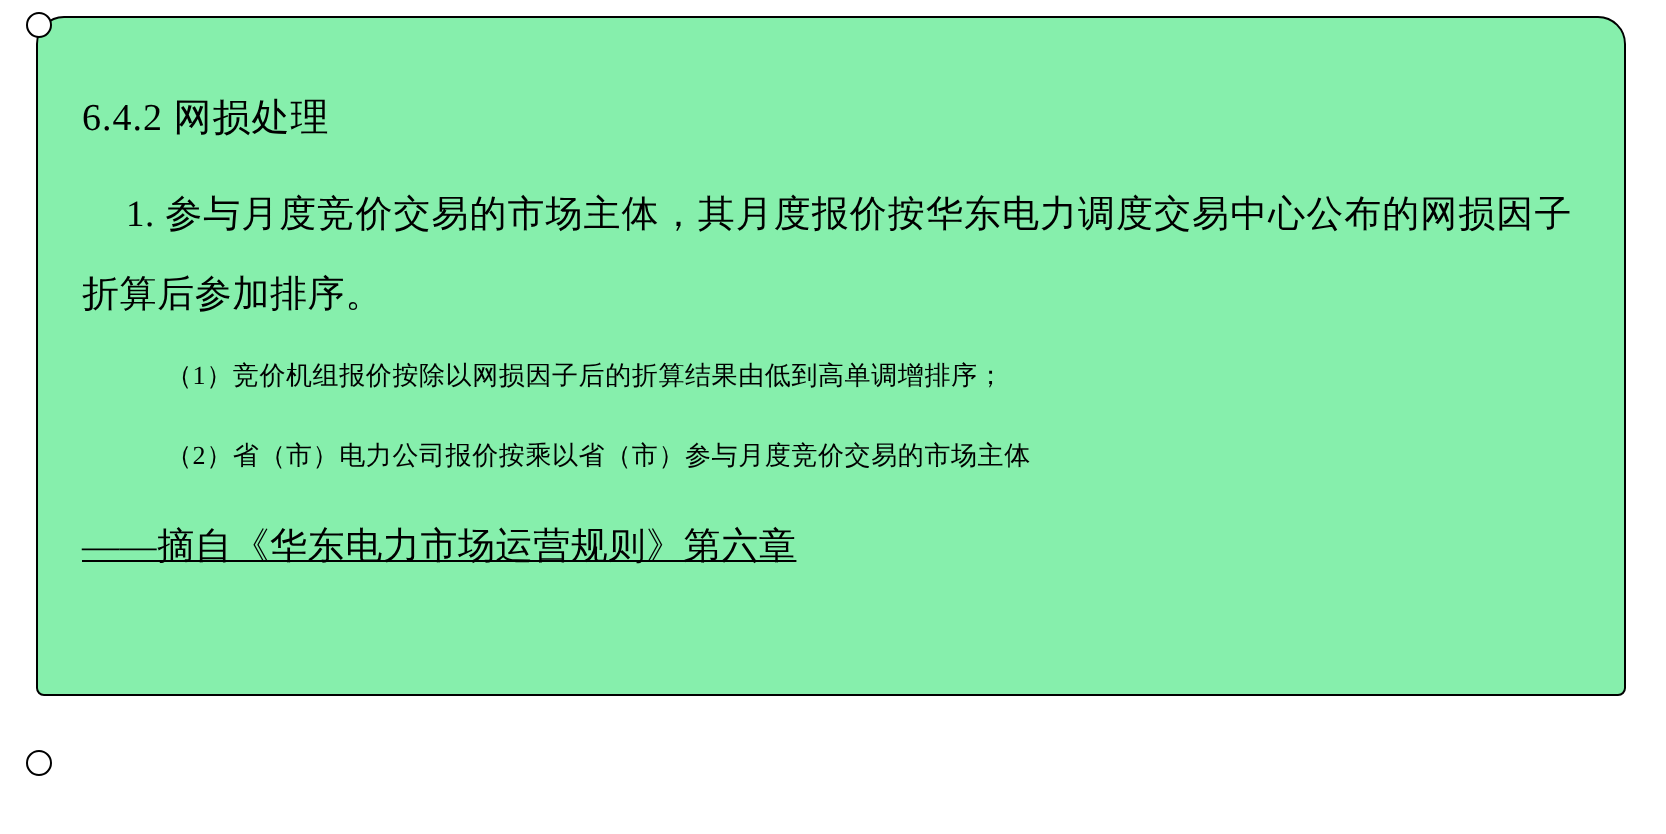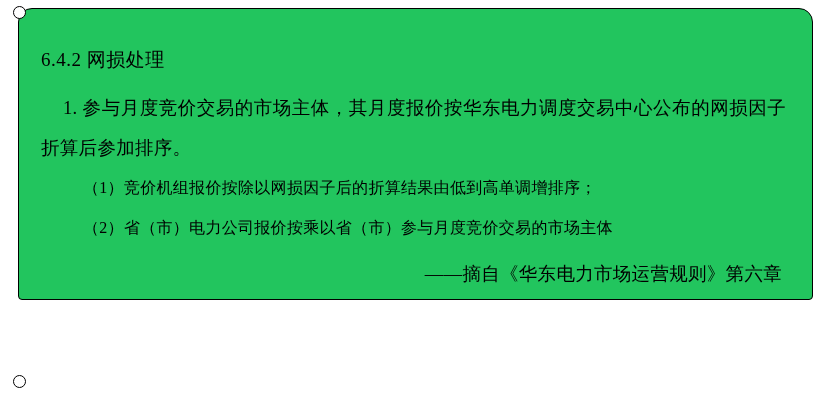--- a/index.html
+++ b/index.html
@@ -21,25 +21,25 @@
     height: 417px;
     box-sizing: border-box;
   }
 
   
   .excerpt-frame {
     position: absolute;
     left: 18px;
     top: 8px;
     width: 795px;
-    height: 292px;
+    height: 340px;
     box-sizing: border-box;
     border: 1.6px solid #000000;
     border-radius: 14px 14px 4px 4px;
-    background: #22c55e;
+    background: #86efac;
   }
 
   
   .nub {
     position: absolute;
     width: 11px;
     height: 11px;
     border: 1.5px solid #000000;
     border-radius: 50%;
     background: #ffffff;
@@ -79,40 +79,40 @@
     text-justify: inter-ideograph;
     letter-spacing: 0.3px;
   }
 
   .para.item-1 {
     text-indent: 22px;
     padding-right: 2px;
   }
 
   .sub-item {
-    font-size: 16px;
+    font-size: 13px;
     line-height: 40px;
     margin: 0;
     padding-left: 42px;
     letter-spacing: 0.3px;
   }
 
   .sub-item .cont {
     display: block;
     padding-left: 22px;
   }
 
   .source {
     font-size: 18.5px;
     line-height: 40px;
     margin: 6px 0 0 0;
-    text-align: right;
     padding-right: 6px;
     letter-spacing: 0.3px;
     white-space: nowrap;
+    text-decoration: underline;
   }
 </style>
 </head>
 <body>
 
 <div class="page">
 
   <div class="excerpt-frame">
     <div class="excerpt-body">
 

